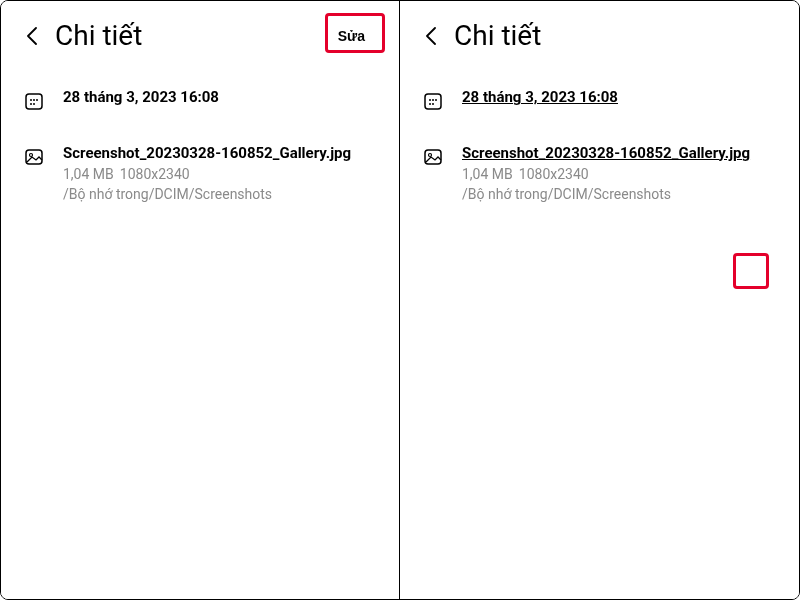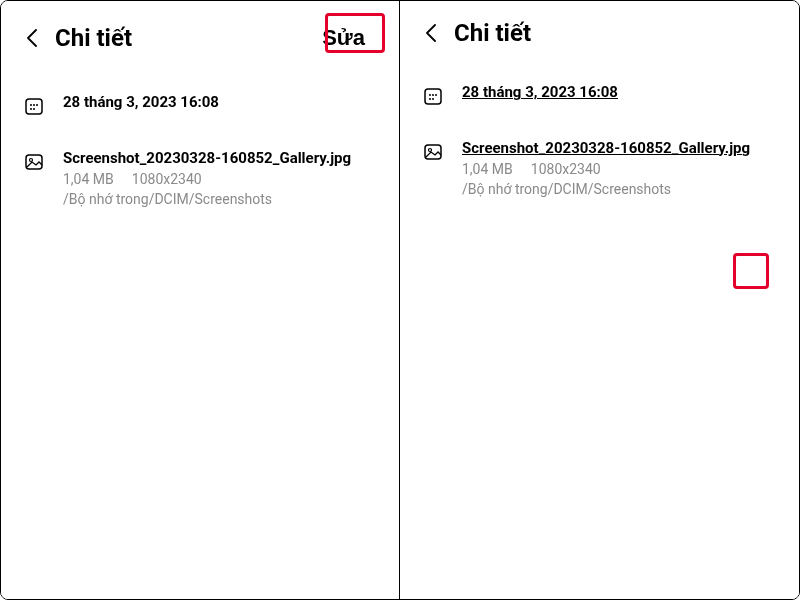--- a/index.html
+++ b/index.html
@@ -37,26 +37,26 @@
     gap: 14px;
   }
   .back-icon {
     width: 18px;
     height: 18px;
     display: flex;
     align-items: center;
     justify-content: center;
   }
   .header-title {
-    font-size: 24px;
-    font-weight: 700;
+    font-size: 28px;
+    font-weight: 400;
     color: #000;
   }
   .edit-btn {
-    font-size: 22px;
+    font-size: 14px;
     font-weight: 600;
     color: #000;
     padding: 6px 12px;
     background: none;
     border: none;
     cursor: pointer;
   }
   .highlight-box {
     border: 3px solid #e4002b;
     border-radius: 4px;
@@ -96,21 +96,21 @@
     color: #000;
   }
   .row-secondary {
     font-size: 14px;
     color: #8a8a8a;
     font-weight: 400;
   }
   .underline { text-decoration: underline; text-decoration-thickness: 1px; }
   .file-size-row {
     display: flex;
-    gap: 18px;
+    gap: 6px;
   }
   .location-row {
     display: flex;
     align-items: center;
     padding: 18px 22px;
     gap: 18px;
   }
   .location-text {
     font-size: 15px;
     color: #000;

